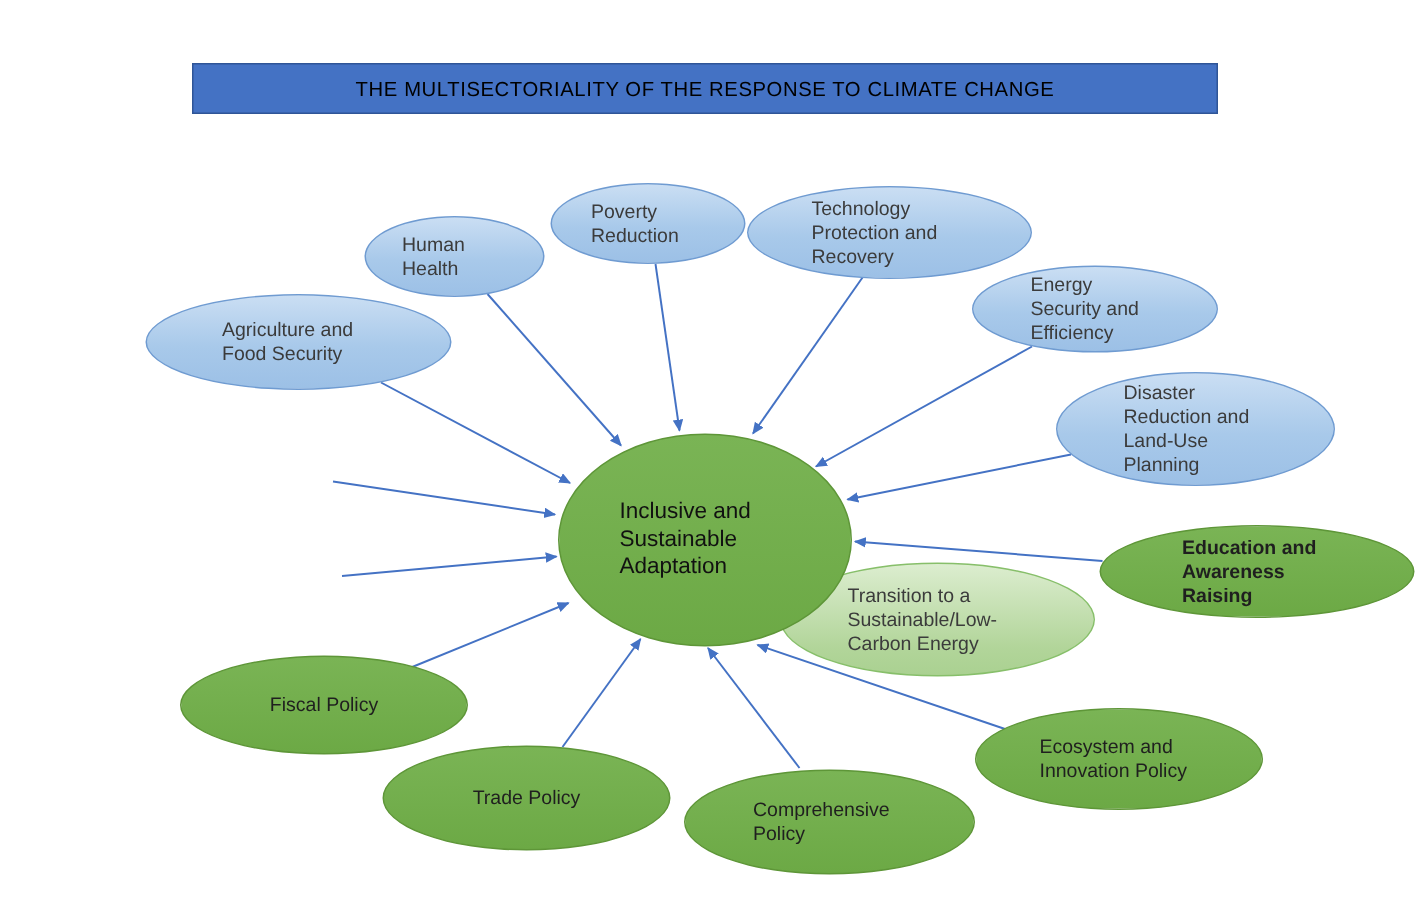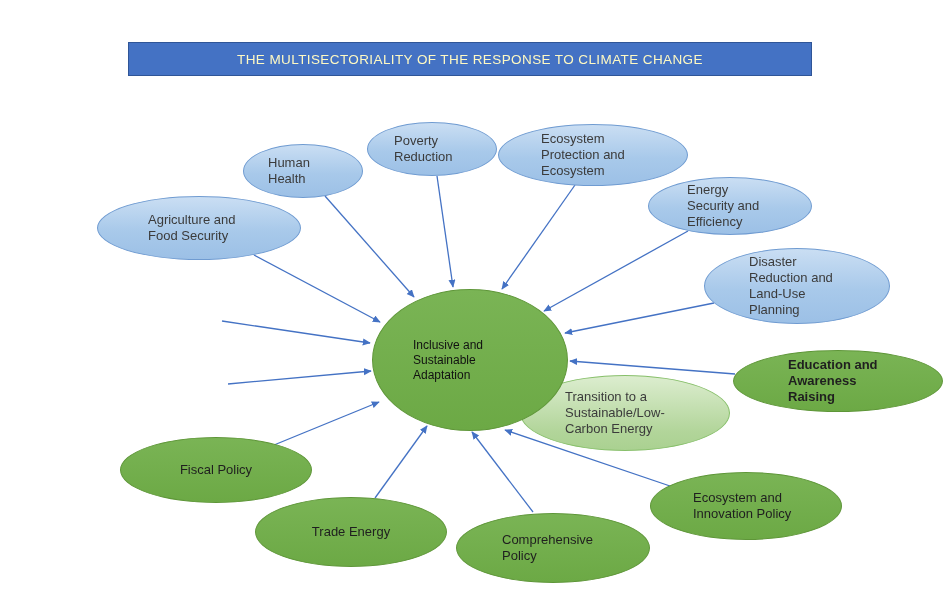--- a/index.html
+++ b/index.html
@@ -20,21 +20,21 @@
     left: 128px;
     top: 42px;
     width: 684px;
     height: 34px;
     box-sizing: border-box;
     background: #4472C4;
     border: 1px solid #2F5597;
     display: flex;
     align-items: center;
     justify-content: center;
-    color: #fef9c3;
+    color: #000000;
     font-size: 13.5px;
     letter-spacing: 0.4px;
   }
   svg.arrow-layer {
     position: absolute;
     left: 0; top: 0;
     width: 951px;
     height: 607px;
   }
   svg.arrow-layer line {
@@ -65,21 +65,21 @@
   .node.light-green {
     background: linear-gradient(180deg, #dcedcf 0%, #b2d59a 75%, #aad191 100%);
     border: 1px solid #87bf6a;
   }
   .node.orange {
     background: linear-gradient(180deg, #f9d0b5 0%, #f4b084 60%, #f2ab7c 100%);
     border: 1px solid #e8936a;
   }
   .node.center-node {
     left: 372px; top: 289px; width: 196px; height: 142px;
-    font-size: 12px;
+    font-size: 15px;
     color: #111111;
     padding: 0 40px;
     z-index: 3;
   }
   
   .n-human        { left: 243px; top: 144px; width: 120px; height: 54px; padding: 0 24px; }
   .n-poverty      { left: 367px; top: 122px; width: 130px; height: 54px; padding: 0 26px; }
   .n-ecosystem    { left: 498px; top: 124px; width: 190px; height: 62px; padding: 0 42px; }
   .n-energy       { left: 648px; top: 177px; width: 164px; height: 58px; padding: 0 38px; }
   .n-disaster     { left: 704px; top: 248px; width: 186px; height: 76px; padding: 0 44px; }
@@ -122,23 +122,23 @@
     <line x1="533" y1="512" x2="472" y2="432" marker-end="url(#ah)"></line>
     <line x1="670" y1="486" x2="505" y2="430" marker-end="url(#ah)"></line>
   </svg>
 
   <div class="node light-green n-transition">Transition to a Sustainable/Low-Carbon Energy</div>
 
   <div class="node green center-node">Inclusive and Sustainable Adaptation</div>
 
   <div class="node blue n-human">Human Health</div>
   <div class="node blue n-poverty">Poverty Reduction</div>
-  <div class="node blue n-ecosystem">Ecosystem Protection and Ecosystem</div>
+  <div class="node blue n-ecosystem">Technology Protection and Recovery</div>
   <div class="node blue n-disaster">Disaster Reduction and Land-Use Planning</div>
   <div class="node blue n-energy">Energy Security and Efficiency</div>
   <div class="node green n-education">Education and Awareness Raising</div>
   <div class="node blue n-agriculture">Agriculture and Food Security</div>
   <div class="node green n-fiscal">Fiscal Policy</div>
-  <div class="node green n-trade">Trade Energy</div>
+  <div class="node green n-trade">Trade Policy</div>
   <div class="node green n-environment">Comprehensive Policy</div>
   <div class="node green n-technology">Ecosystem and Innovation Policy</div>
 
 </div>
 
 </body></html>

